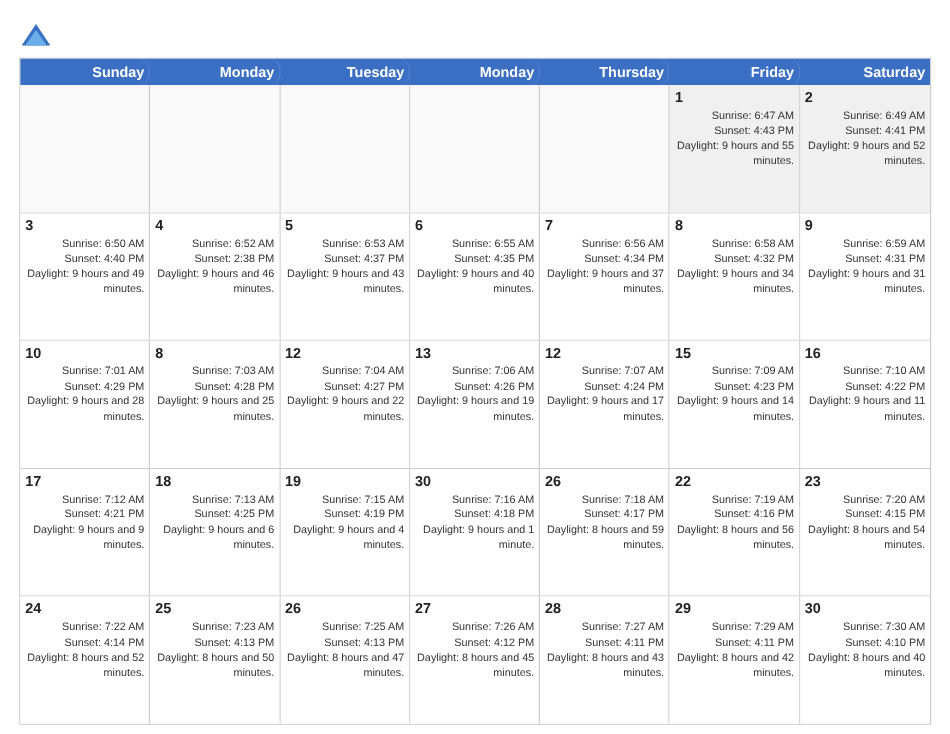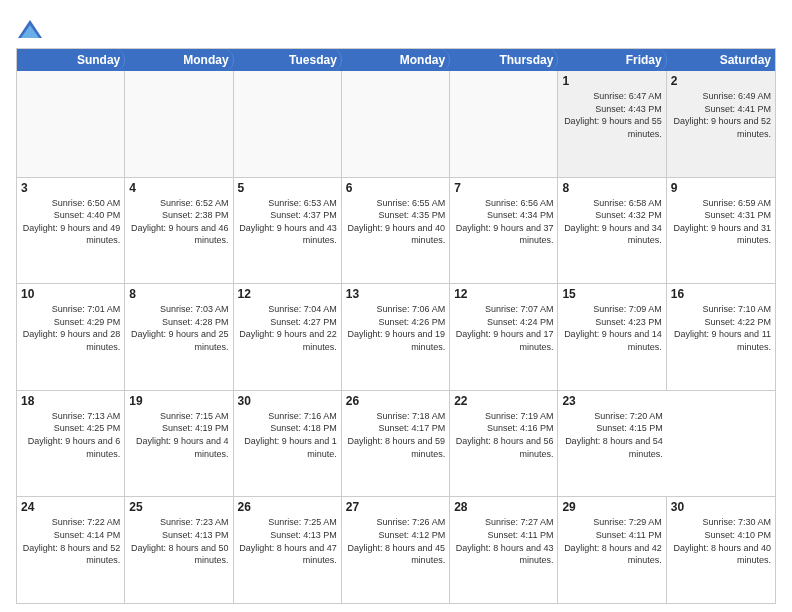--- a/index.html
+++ b/index.html
@@ -255,20 +255,26 @@
           </div>
           <div class="cal-cell">
             <span class="day-num">16</span>
             <div class="day-info">Sunrise: 7:10 AM
 Sunset: 4:22 PM
 Daylight: 9 hours and 11 minutes.</div>
           </div>
         </div>
         <div class="cal-week">
           <div class="cal-cell">
+            <span class="day-num">17</span>
+            <div class="day-info">Sunrise: 7:12 AM
+Sunset: 4:21 PM
+Daylight: 9 hours and 9 minutes.</div>
+          </div>
+          <div class="cal-cell">
             <span class="day-num">18</span>
             <div class="day-info">Sunrise: 7:13 AM
 Sunset: 4:25 PM
 Daylight: 9 hours and 6 minutes.</div>
           </div>
           <div class="cal-cell">
             <span class="day-num">19</span>
             <div class="day-info">Sunrise: 7:15 AM
 Sunset: 4:19 PM
 Daylight: 9 hours and 4 minutes.</div>

